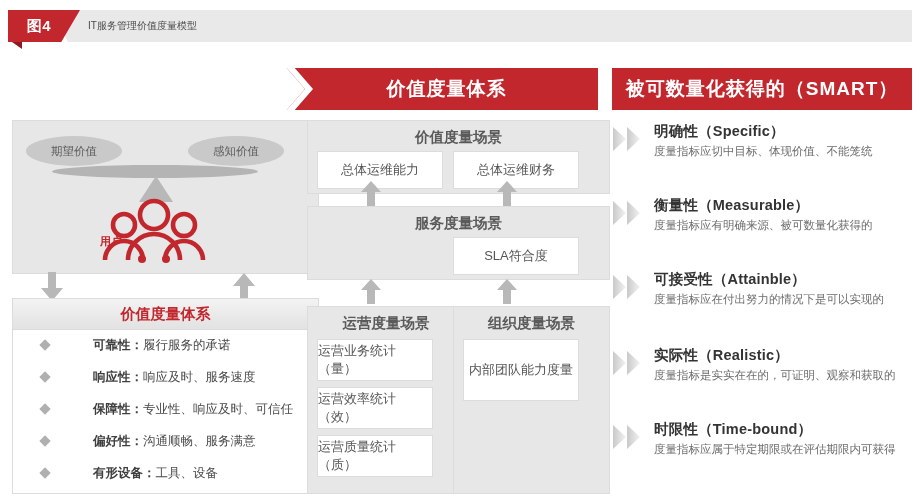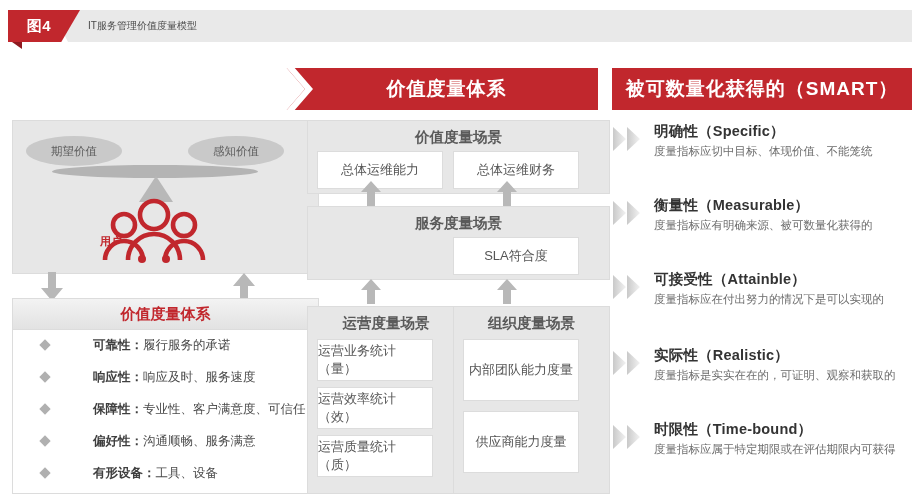--- a/index.html
+++ b/index.html
@@ -205,21 +205,21 @@
         <span>履行服务的承诺</span>
       </div>
       <div class="feat-item">
         <span class="dia"></span>
         <b>响应性：</b>
         <span>响应及时、服务速度</span>
       </div>
       <div class="feat-item">
         <span class="dia"></span>
         <b>保障性：</b>
-        <span>专业性、客户满意度、可信任</span>
+        <span>专业性、响应及时、可信任</span>
       </div>
       <div class="feat-item">
         <span class="dia"></span>
         <b>偏好性：</b>
         <span>沟通顺畅、服务满意</span>
       </div>
       <div class="feat-item">
         <span class="dia"></span>
         <b>有形设备：</b>
         <span>工具、设备</span>
@@ -255,21 +255,20 @@
   <div class="panel c2-p3">
     <div class="panel-title p-title-a">运营度量场景</div>
     <div class="wbox" style="position:absolute;left:9px;top:32px;width:114px;height:40px;">运营业务统计（量）</div>
     <div class="wbox" style="position:absolute;left:9px;top:80px;width:114px;height:40px;">运营效率统计（效）</div>
     <div class="wbox" style="position:absolute;left:9px;top:128px;width:114px;height:40px;">运营质量统计（质）</div>
   </div>
 
   <div class="panel c2-p4">
     <div class="panel-title p-title-a">组织度量场景</div>
     <div class="wbox" style="position:absolute;left:9px;top:32px;width:114px;height:60px;">内部团队能力度量</div>
-    <div class="wbox" style="position:absolute;left:9px;top:104px;width:114px;height:60px;">供应商能力度量</div>
   </div>
 
   <div class="c3-item" style="top:122px;">
     <svg class="c3-chev" viewBox="0 0 34 26">
       <defs>
           <linearGradient id="g1" x1="0" y1="0" x2="1" y2="0">
         <stop offset="0" stop-color="#c9c9c9"></stop>
             <stop offset="1" stop-color="#f2f2f2"></stop>
       </linearGradient>
         </defs>

